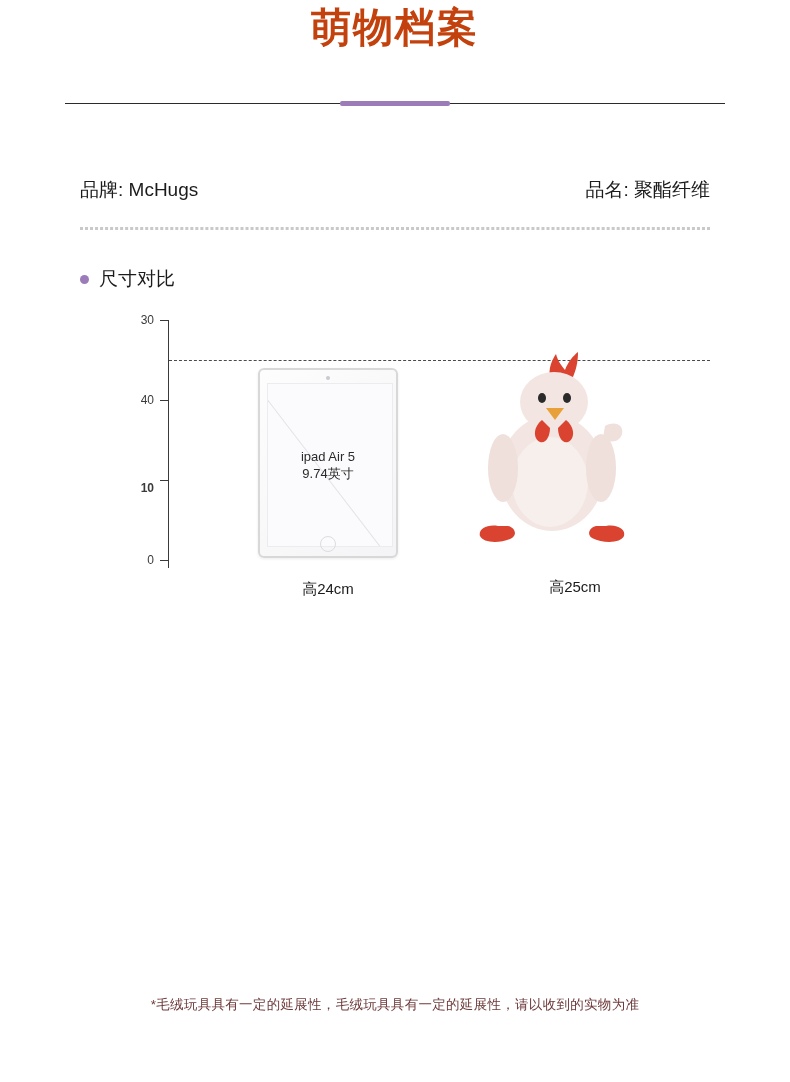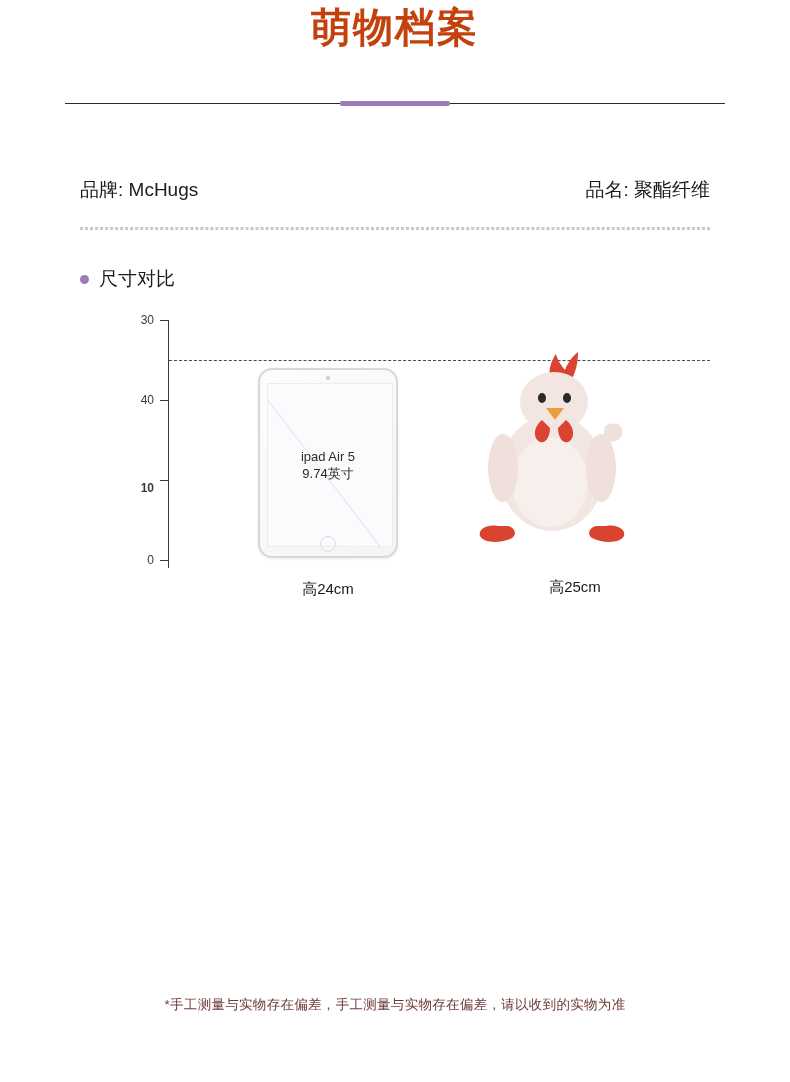--- a/index.html
+++ b/index.html
@@ -118,21 +118,21 @@
   }
 
   
   .ipad {
     position: absolute;
     left: 178px;
     top: 48px;
     width: 140px;
     height: 190px;
     border: 2px solid #d8d8d8;
-    border-radius: 14px;
+    border-radius: 6px;
     background: linear-gradient(135deg,#fdfdfd 0%,#f4f4f6 100%);
     box-shadow: 0 1px 3px rgba(0,0,0,0.08);
   }
   .ipad-screen {
     position: absolute;
     left: 7px; top: 13px;
     width: 126px; height: 164px;
     background: #fbfbfd;
     border: 1px solid #ececf0;
     overflow: hidden;
@@ -287,15 +287,15 @@
         <path d="M134 186 C146 184 154 190 152 196 C149 203 132 204 120 198 C114 194 118 187 124 186 Z" fill="#d9432f"></path>
 
         <path d="M133 86 C144 80 152 86 150 94 C148 102 138 104 131 98 Z" fill="#efe0dc"></path>
       </svg>
     </div>
 
     <div class="cap cap-ipad">高24cm</div>
     <div class="cap cap-plush">高25cm</div>
   </div>
 
-  <div class="footnote">*手工测量与实物存在偏差，手工测量与实物存在偏差，请以收到的实物为准</div>
+  <div class="footnote">*毛绒玩具具有一定的延展性，毛绒玩具具有一定的延展性，请以收到的实物为准</div>
 
 </div>
 
 </body></html>

